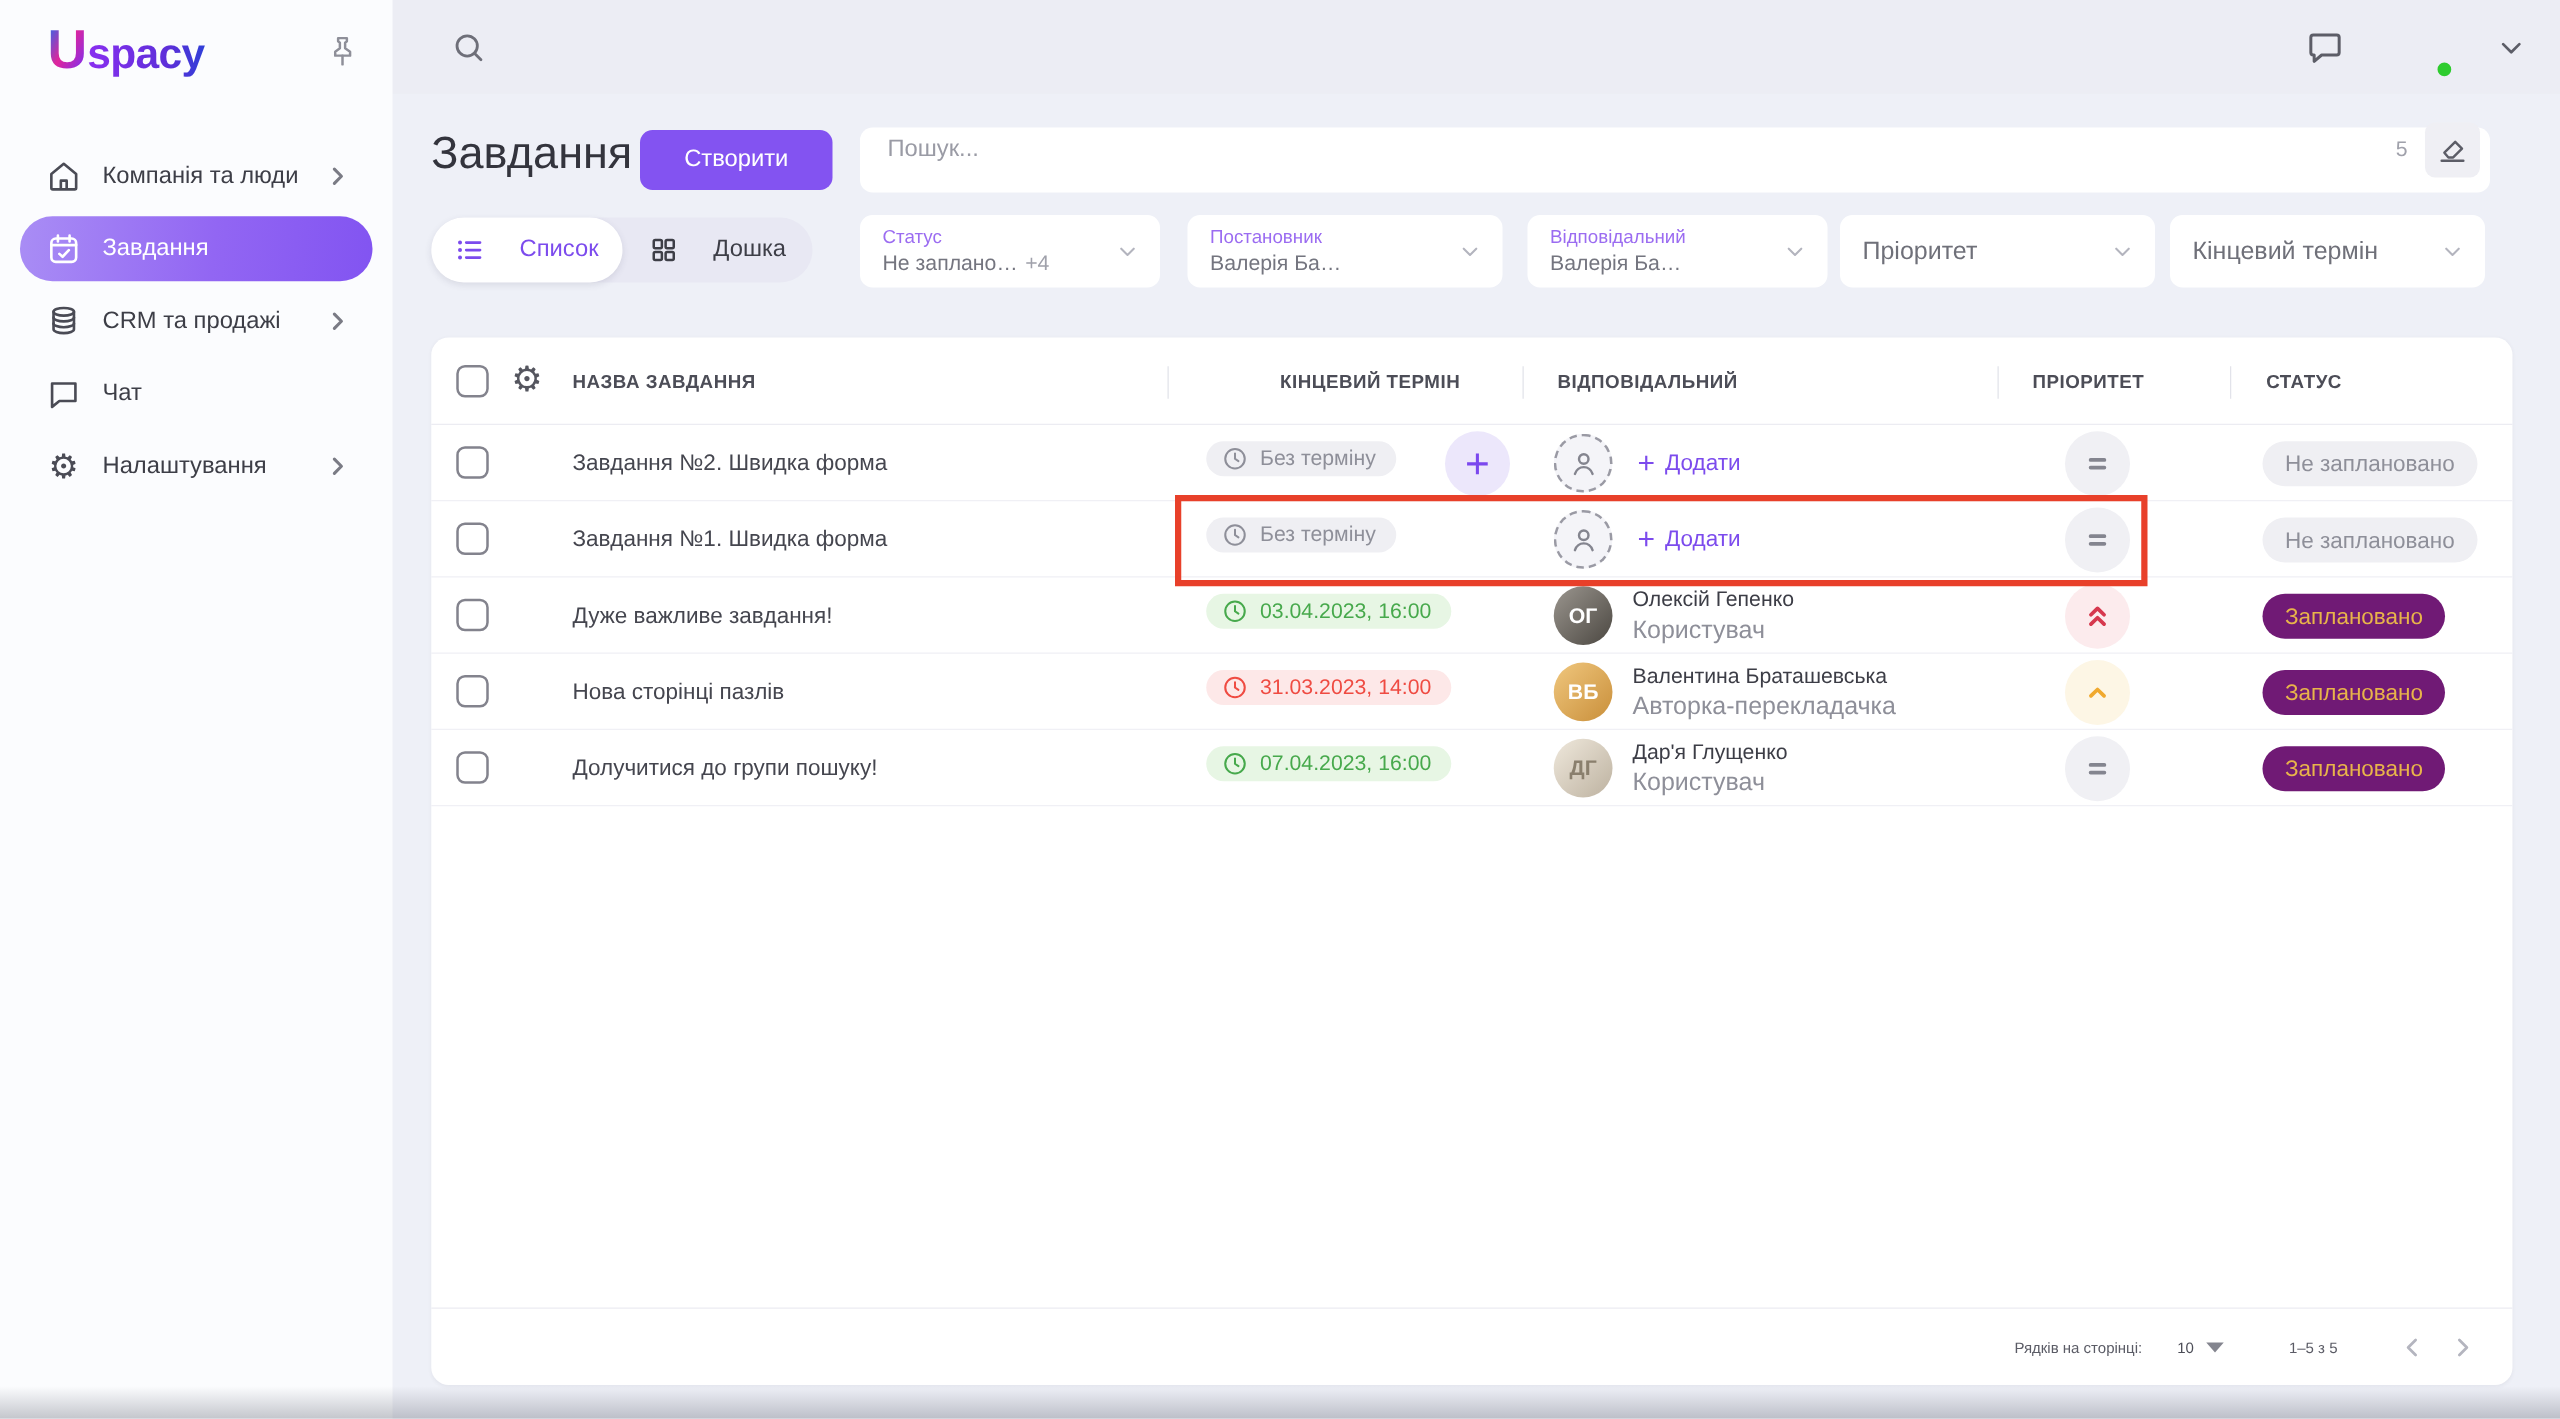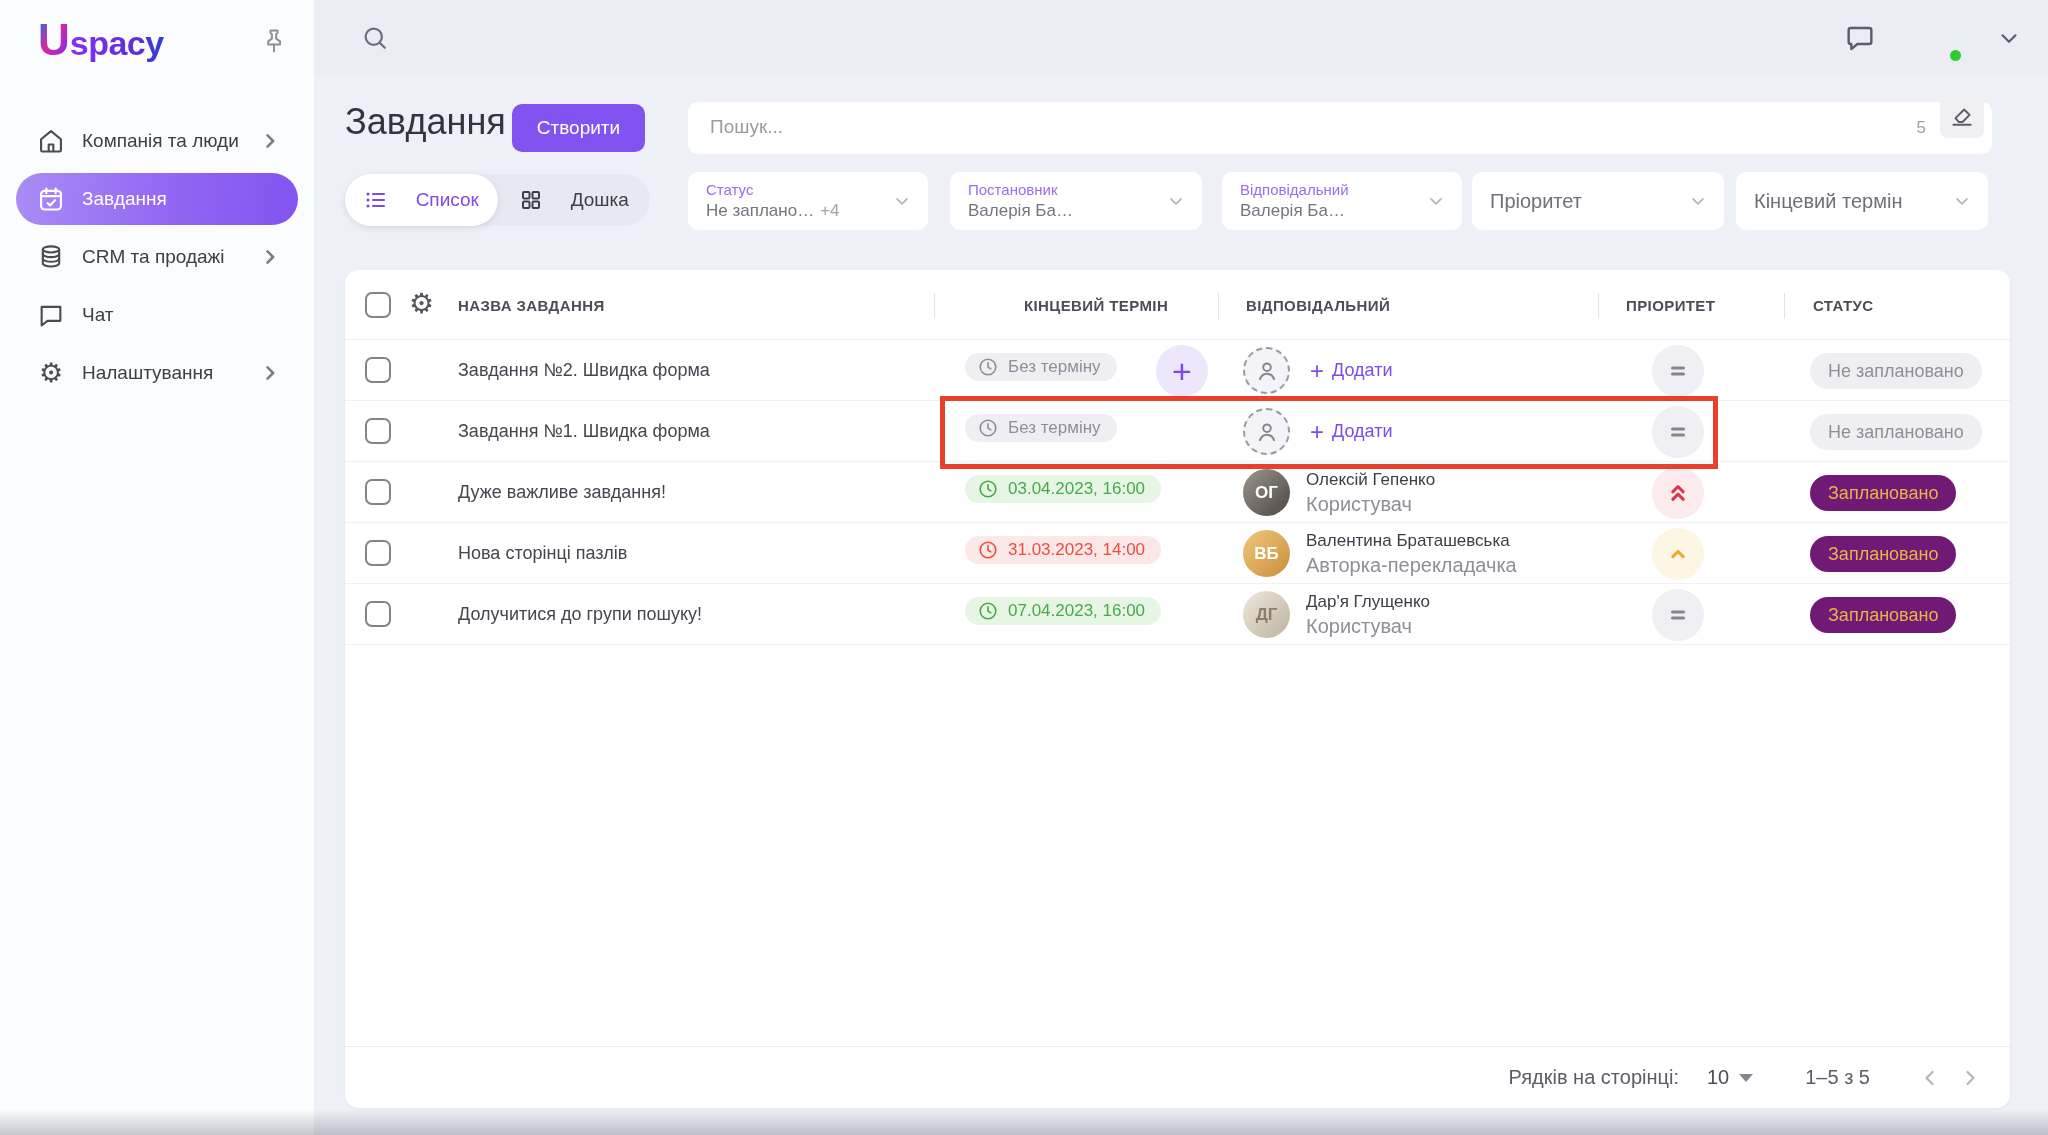--- a/index.html
+++ b/index.html
@@ -59,27 +59,27 @@
   }
   .online-dot {
     position:absolute; right:-2px; bottom:0; width:17px; height:17px; border-radius:50%;
     background:#2ecc2e; border:3px solid #ecedf4;
   }
   .top-caret { color:#5c5d67; display:flex; cursor:pointer; }
 
   
   .page-title { position:absolute; left:345px; top:101px; font-size:36px; font-weight:500; color:#33343d; }
   .create-btn {
-    position:absolute; left:512px; top:104px; width:133px; height:48px;
+    position:absolute; left:512px; top:104px; width:154px; height:48px;
     background:#8353f1; color:#fff; border:none; border-radius:10px;
     font-size:19px; font-family:inherit; cursor:pointer;
   }
   .search-box {
     position:absolute; left:688px; top:102px; width:1304px; height:52px;
-    background:#ffffff; border-radius:10px; display:flex; align-items:flex-end; padding:0 8px 16px 22px;
+    background:#ffffff; border-radius:10px; display:flex; align-items:center; padding:0 8px 16px 22px;
   }
   .search-box input {
     flex:1; border:none; outline:none; font-size:19px; font-family:inherit; color:#3d3e47; background:transparent;
   }
   .search-box input::placeholder { color:#9a9ba5; }
   .search-count { color:#a0a1ab; font-size:17px; margin-right:14px; }
   .eraser-btn {
     width:44px; height:44px; border-radius:8px; background:#efeff4; border:none;
     display:flex; align-items:center; justify-content:center; color:#5c5d67; cursor:pointer;
   }
@@ -175,21 +175,21 @@
   .status-chip {
     position:absolute; left:1465px; top:13px; height:36px; border-radius:18px;
     display:flex; align-items:center; padding:0 18px; font-size:18px;
   }
   .st-gray  { background:#efeff3; color:#8e8f99; }
   .st-amber { background:#701a75; color:#e8b44a; }
 
   .card-spacer { flex:1; }
   .card-footer {
     height:62px; border-top:1px solid #ececf2; display:flex; align-items:center;
-    justify-content:flex-end; gap:0; padding-right:20px; color:#5b5c66; font-size:20px;
+    justify-content:flex-end; gap:0; padding-right:20px; color:#5b5c66; font-size:12px;
   }
   .rpp-label { margin-right:28px; }
   .rpp-select { display:flex; align-items:center; gap:10px; cursor:pointer; margin-right:52px; color:#4c4d57; }
   .rpp-caret { width:0; height:0; border-left:7px solid transparent; border-right:7px solid transparent; border-top:8px solid #84858f; }
   .range { margin-right:40px; }
   .pg-btn { background:none; border:none; color:#b4b5bf; display:flex; padding:8px; cursor:pointer; }
 
   
   .red-box {
     position:absolute; left:940px; top:396px; width:778px; height:73px;

